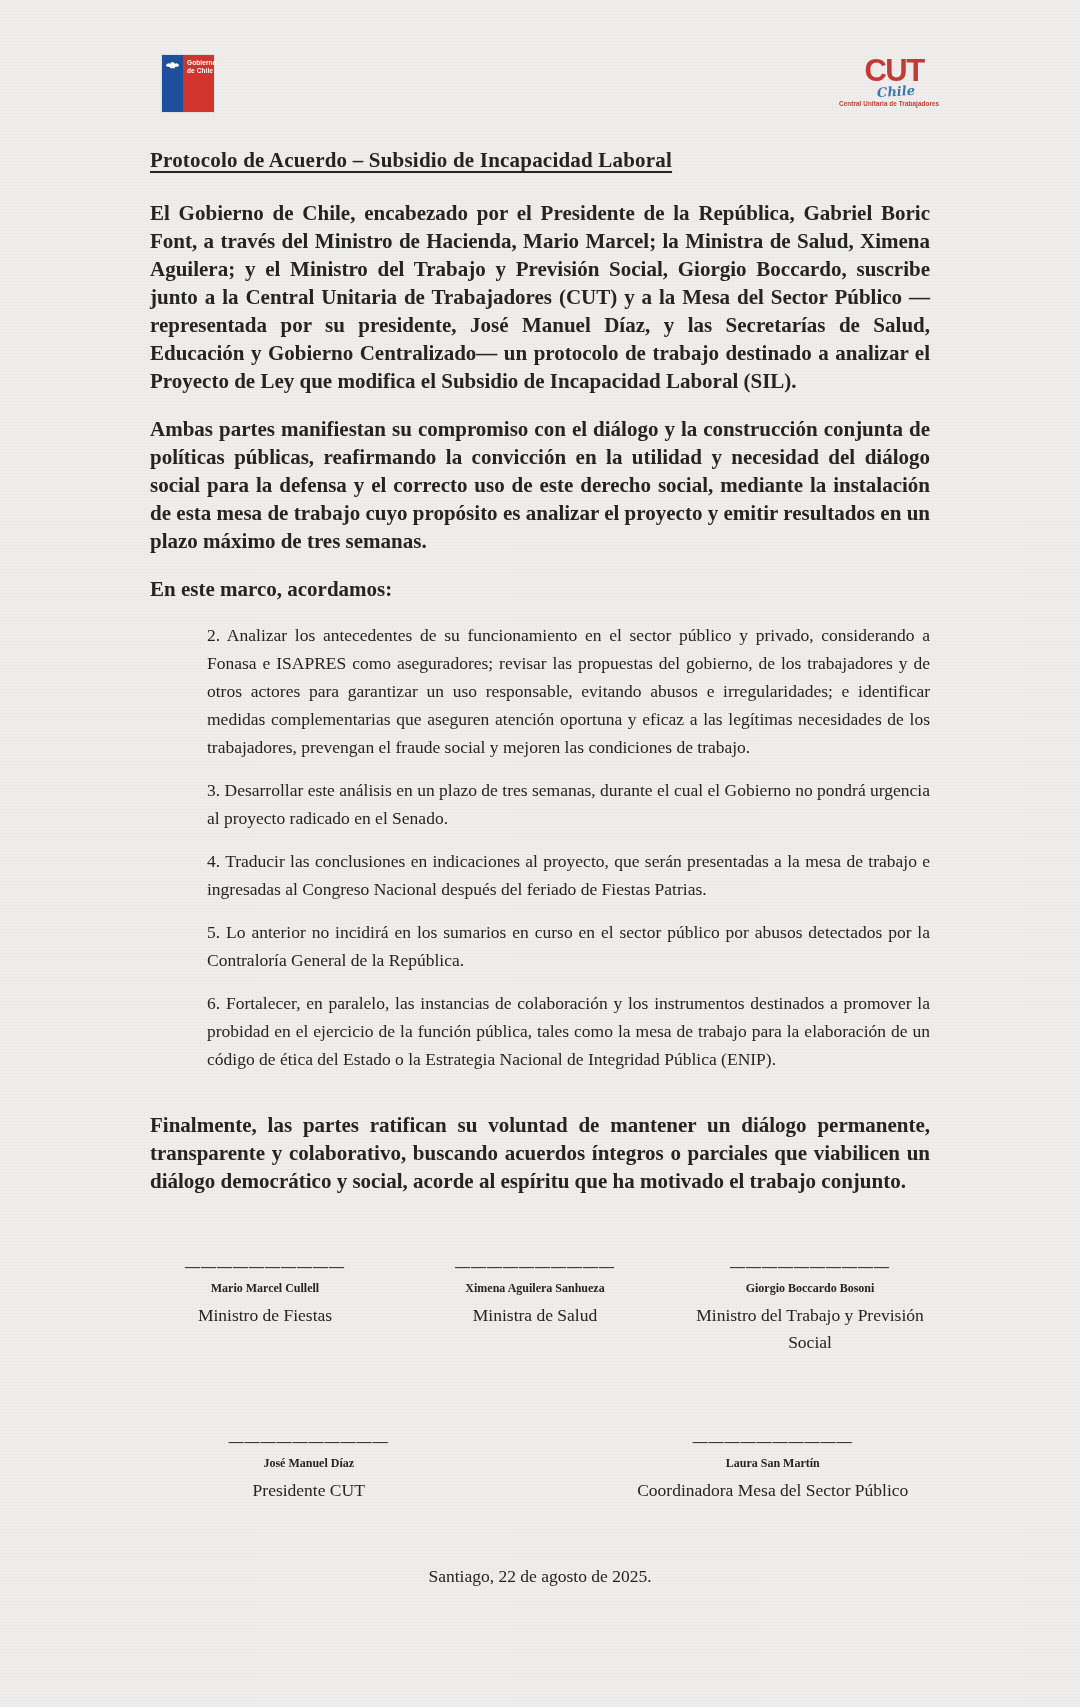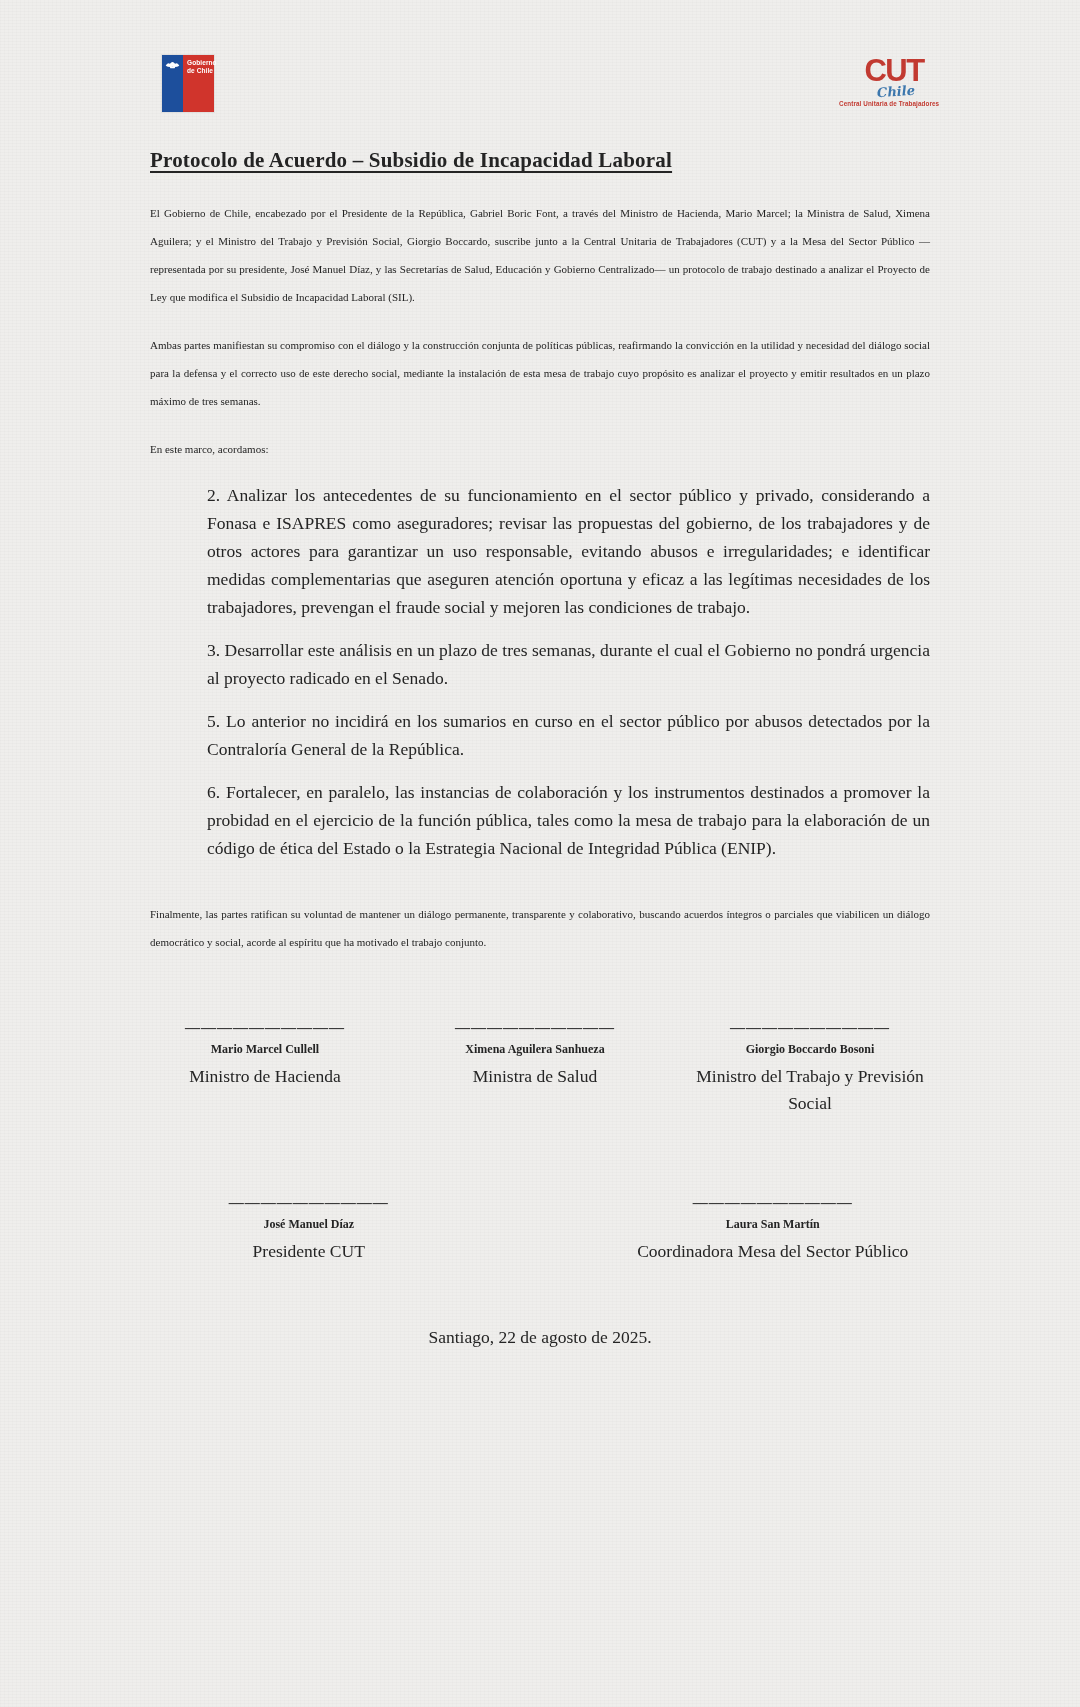--- a/index.html
+++ b/index.html
@@ -57,23 +57,24 @@
   .title{
     text-align:left;
     font-size:21px;font-weight:bold;
     margin:36px 0 26px 0;
     text-decoration:underline;
     text-underline-offset:4px;
     text-decoration-thickness:2px;
     letter-spacing:.2px;
   }
   .para{
-    font-size:11px;line-height:28px;
+    font-size:21px;line-height:28px;
     text-align:justify;
     margin:0 0 20px 0;
+    font-weight:bold;
   }
   .marco{margin-bottom:18px;}
   .items{margin-left:57px;}
   .item{
     font-size:17.5px;line-height:28px;
     text-align:justify;
     margin:0 0 15px 0;
   }
   .closing{margin-top:38px;margin-bottom:0;}
 
@@ -134,32 +135,33 @@
   <div class="doc">
     <div class="title">Protocolo de Acuerdo – Subsidio de Incapacidad Laboral</div>
 
     <p class="para">El Gobierno de Chile, encabezado por el Presidente de la República, Gabriel Boric Font, a través del Ministro de Hacienda, Mario Marcel; la Ministra de Salud, Ximena Aguilera; y el Ministro del Trabajo y Previsión Social, Giorgio Boccardo, suscribe junto a la Central Unitaria de Trabajadores (CUT) y a la Mesa del Sector Público —representada por su presidente, José Manuel Díaz, y las Secretarías de Salud, Educación y Gobierno Centralizado— un protocolo de trabajo destinado a analizar el Proyecto de Ley que modifica el Subsidio de Incapacidad Laboral (SIL).</p>
     <p class="para">Ambas partes manifiestan su compromiso con el diálogo y la construcción conjunta de políticas públicas, reafirmando la convicción en la utilidad y necesidad del diálogo social para la defensa y el correcto uso de este derecho social, mediante la instalación de esta mesa de trabajo cuyo propósito es analizar el proyecto y emitir resultados en un plazo máximo de tres semanas.</p>
     <p class="para marco">En este marco, acordamos:</p>
 
     <div class="items">
       <div class="item">2. Analizar los antecedentes de su funcionamiento en el sector público y privado, considerando a Fonasa e ISAPRES como aseguradores; revisar las propuestas del gobierno, de los trabajadores y de otros actores para garantizar un uso responsable, evitando abusos e irregularidades; e identificar medidas complementarias que aseguren atención oportuna y eficaz a las legítimas necesidades de los trabajadores, prevengan el fraude social y mejoren las condiciones de trabajo.</div>
       <div class="item">3. Desarrollar este análisis en un plazo de tres semanas, durante el cual el Gobierno no pondrá urgencia al proyecto radicado en el Senado.</div>
+      <div class="item">4. Traducir las conclusiones en indicaciones al proyecto, que serán presentadas a la mesa de trabajo e ingresadas al Congreso Nacional después del feriado de Fiestas Patrias.</div>
       <div class="item">5. Lo anterior no incidirá en los sumarios en curso en el sector público por abusos detectados por la Contraloría General de la República.</div>
       <div class="item">6. Fortalecer, en paralelo, las instancias de colaboración y los instrumentos destinados a promover la probidad en el ejercicio de la función pública, tales como la mesa de trabajo para la elaboración de un código de ética del Estado o la Estrategia Nacional de Integridad Pública (ENIP).</div>
     </div>
 
     <p class="para closing">Finalmente, las partes ratifican su voluntad de mantener un diálogo permanente, transparente y colaborativo, buscando acuerdos íntegros o parciales que viabilicen un diálogo democrático y social, acorde al espíritu que ha motivado el trabajo conjunto.</p>
   </div>
 
   <div class="sig-row sig-row-1">
     <div class="sig-block sig-b1">
       <div class="sig-line">——————————</div>
       <div class="sig-name">Mario Marcel Cullell</div>
-      <div class="sig-role">Ministro de Hacienda</div>
+      <div class="sig-role">Ministro de Fiestas</div>
     </div>
     <div class="sig-block sig-b2">
       <div class="sig-line">——————————</div>
       <div class="sig-name">Ximena Aguilera Sanhueza</div>
       <div class="sig-role">Ministra de Salud</div>
     </div>
     <div class="sig-block sig-b3">
       <div class="sig-line">——————————</div>
       <div class="sig-name">Giorgio Boccardo Bosoni</div>
       <div class="sig-role">Ministro del Trabajo y Previsión Social</div>

